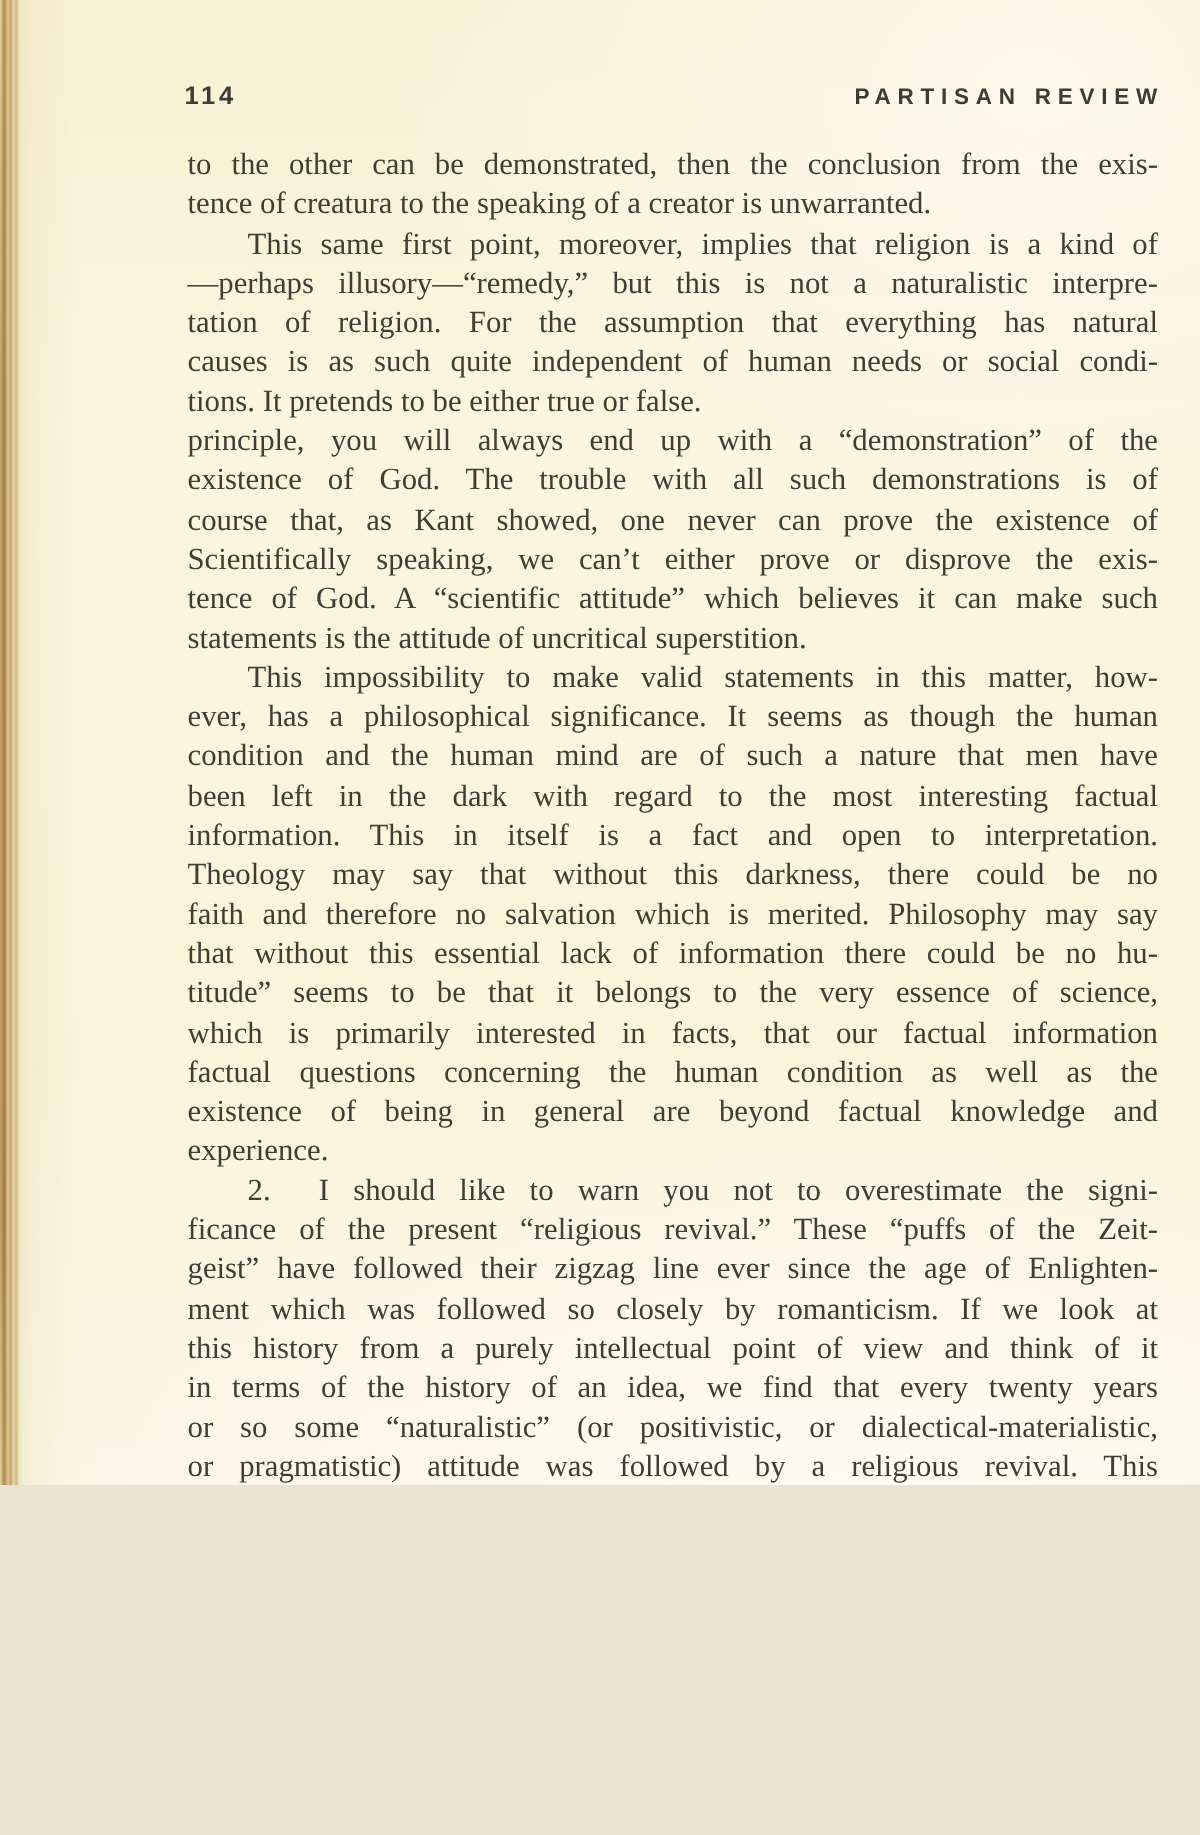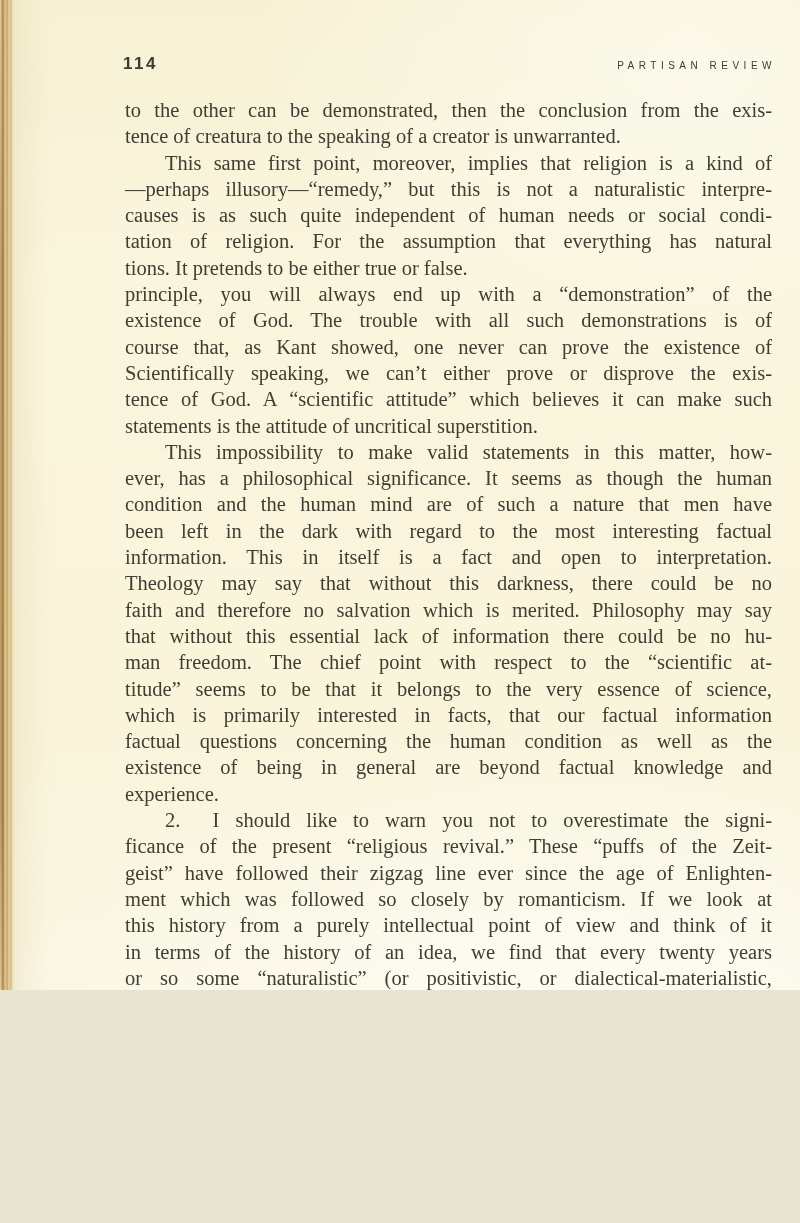--- a/index.html
+++ b/index.html
@@ -54,21 +54,21 @@
   .running-head{
     position:absolute;top:54px;left:123px;width:649px;
     display:flex;justify-content:space-between;align-items:baseline;
     font-family:"Liberation Sans",sans-serif;
     color:var(--head-ink);
   }
   .folio{
     font-size:17px;font-weight:700;letter-spacing:2.5px;
   }
   .journal{
-    font-size:10px;font-weight:400;letter-spacing:4.5px;margin-right:-4px;
+    font-size:15px;font-weight:700;letter-spacing:4.5px;margin-right:-4px;
   }
   .text-block{
     position:absolute;top:97px;left:125px;width:647px;
     color:var(--ink);
     font-size:20.5px;
   }
   .line{
     line-height:26.3px;
     text-align:justify;
     text-align-last:justify;
@@ -88,38 +88,37 @@
   <header class="running-head">
     <span class="folio">114</span>
     <span class="journal">PARTISAN REVIEW</span>
   </header>
 
   <main class="text-block">
       <div class="line"><span>to the other can be demonstrated, then the conclusion from the exis-</span></div>
       <div class="line para-end"><span>tence of </span><span class="it">creatura</span><span> to the speaking of a </span><span class="it">creator</span><span> is unwarranted.</span></div>
       <div class="line indent"><span>This same first point, moreover, implies that religion is a kind of</span></div>
       <div class="line"><span>—perhaps illusory—“remedy,” but this is not a naturalistic interpre-</span></div>
+      <div class="line"><span>tation of religion. For the assumption that everything has natural</span></div>
       <div class="line"><span>causes is as such quite independent of human needs or social condi-</span></div>
-      <div class="line"><span>tation of religion. For the assumption that everything has natural</span></div>
       <div class="line para-end"><span>tions. It pretends to be either true or false.</span></div>
       <div class="line"><span>principle, you will always end up with a “demonstration” of the</span></div>
       <div class="line"><span>existence of God. The trouble with all such demonstrations is of</span></div>
       <div class="line"><span>course that, as Kant showed, one never can prove the existence of</span></div>
       <div class="line"><span>Scientifically speaking, we can’t either prove or disprove the exis-</span></div>
       <div class="line"><span>tence of God. A “scientific attitude” which believes it can make such</span></div>
       <div class="line para-end"><span>statements is the attitude of uncritical superstition.</span></div>
       <div class="line indent"><span>This impossibility to make valid statements in this matter, how-</span></div>
       <div class="line"><span>ever, has a philosophical significance. It seems as though the human</span></div>
       <div class="line"><span>condition and the human mind are of such a nature that men have</span></div>
       <div class="line"><span>been left in the dark with regard to the most interesting factual</span></div>
       <div class="line"><span>information. This in itself is a fact and open to interpretation.</span></div>
       <div class="line"><span>Theology may say that without this darkness, there could be no</span></div>
       <div class="line"><span>faith and therefore no salvation which is merited. Philosophy may say</span></div>
       <div class="line"><span>that without this essential lack of information there could be no hu-</span></div>
-      <div class="line"><span>man freedom. The chief point with respect to the “scientific at-</span></div>
       <div class="line"><span>titude” seems to be that it belongs to the very essence of science,</span></div>
       <div class="line"><span>which is primarily interested in facts, that our factual information</span></div>
       <div class="line"><span>factual questions concerning the human condition as well as the</span></div>
       <div class="line"><span>existence of being in general are beyond factual knowledge and</span></div>
       <div class="line para-end"><span>experience.</span></div>
       <div class="line indent"><span>2.&nbsp; I should like to warn you not to overestimate the signi-</span></div>
       <div class="line"><span>ficance of the present “religious revival.” These “puffs of the Zeit-</span></div>
       <div class="line"><span>geist” have followed their zigzag line ever since the age of Enlighten-</span></div>
       <div class="line"><span>ment which was followed so closely by romanticism. If we look at</span></div>
       <div class="line"><span>this history from a purely intellectual point of view and think of it</span></div>

